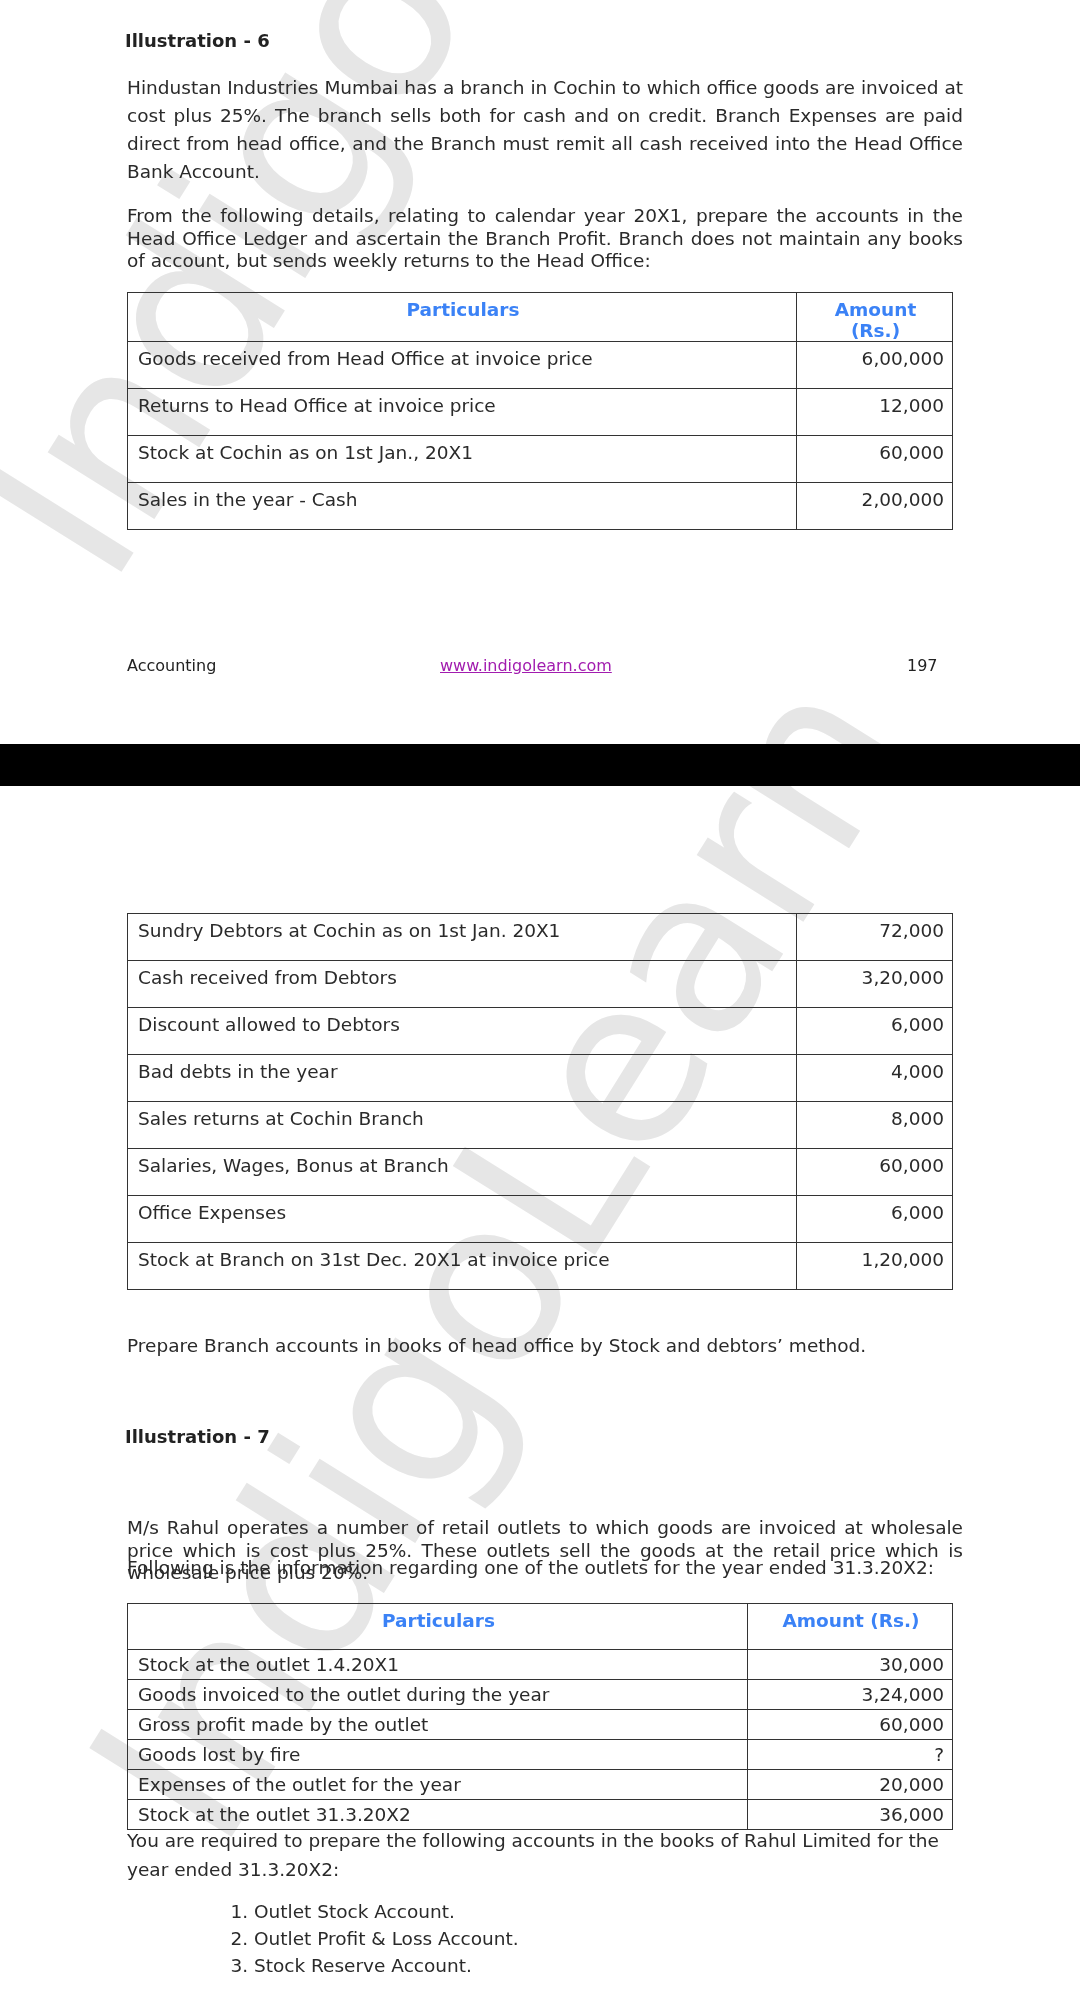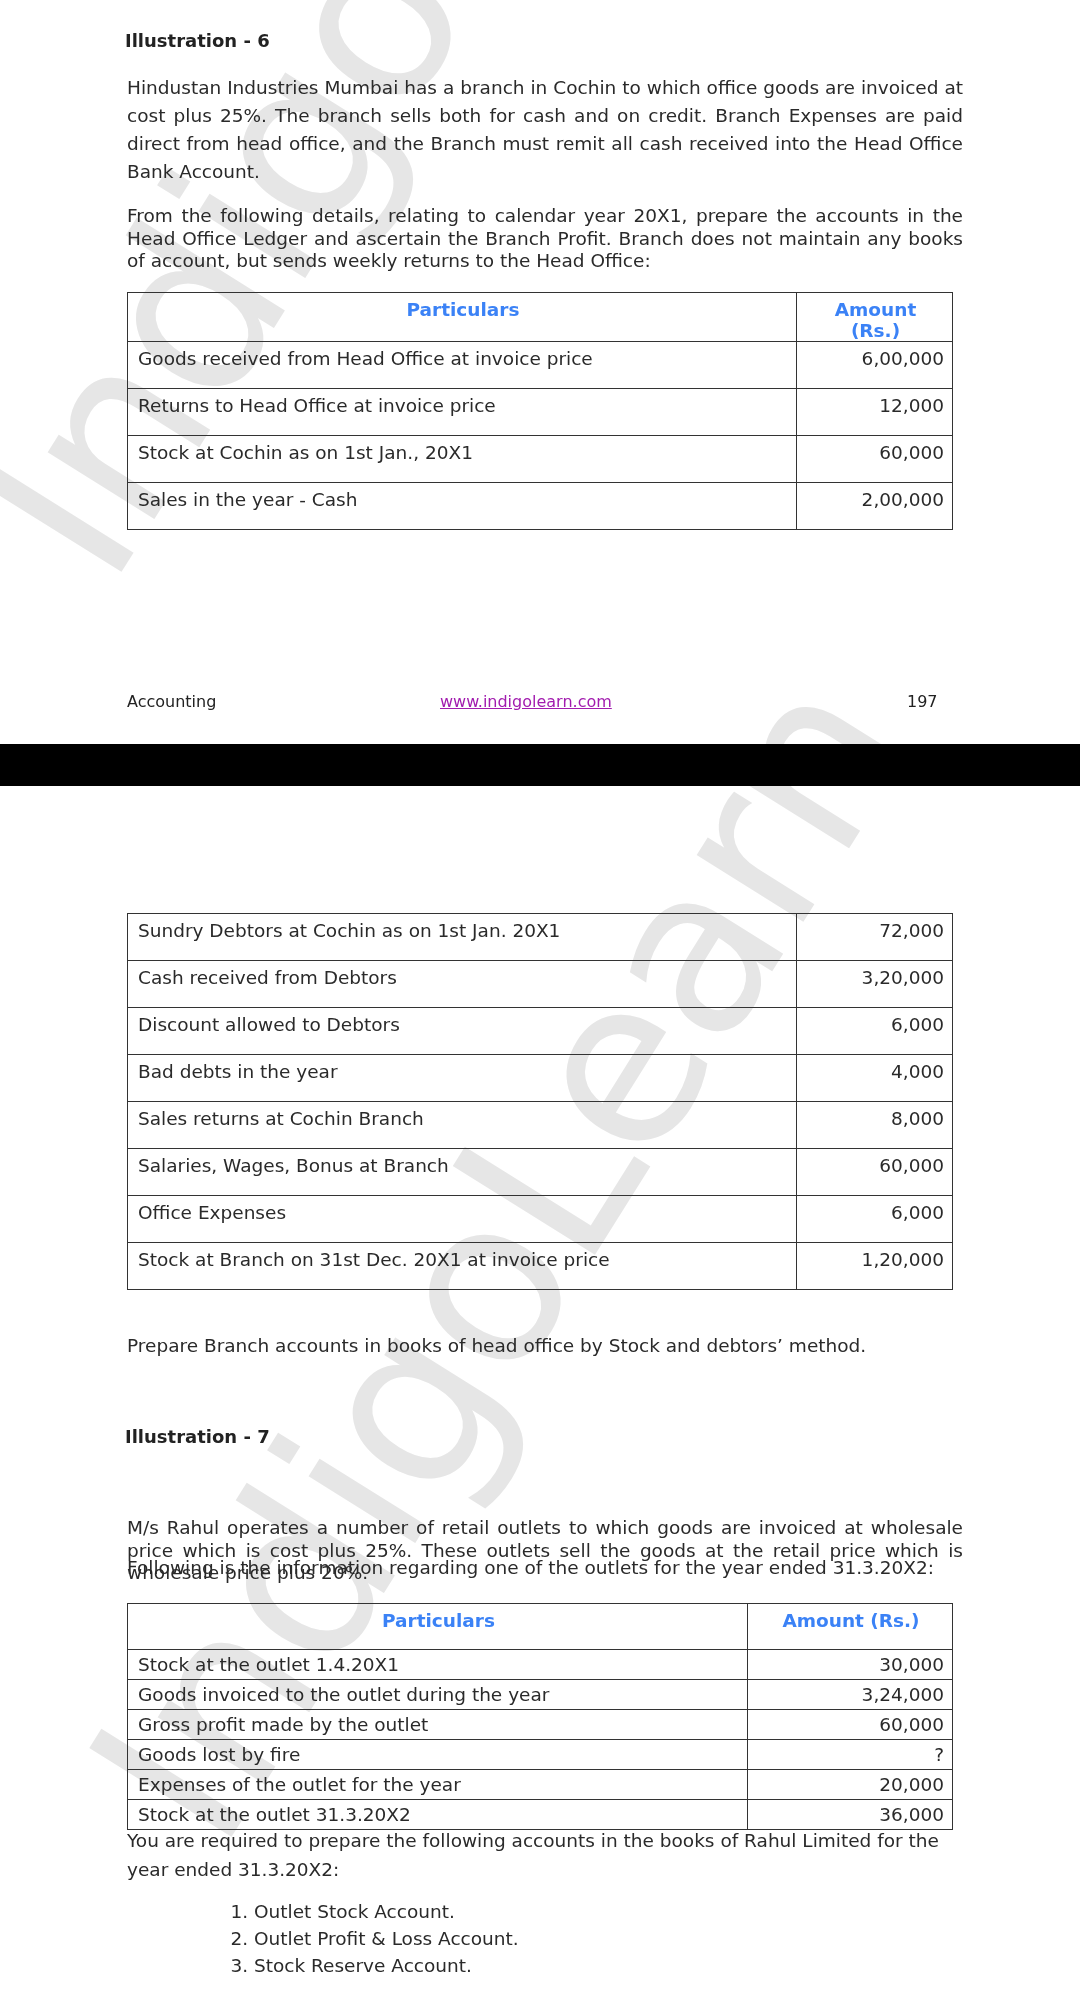--- a/index.html
+++ b/index.html
@@ -30,21 +30,21 @@
   table.t1 { left: 127px; top: 292px; width: 826px; }
   table.t1 tr { height: 47px; }
   table.t1 .c1 { width: 650px; }
   table.t2 { left: 127px; top: 913px; width: 826px; }
   table.t2 tr { height: 47px; }
   table.t2 .c1 { width: 650px; }
   table.t3 { left: 127px; top: 1603px; width: 826px; line-height: 27px; }
   table.t3 th { height: 42px; padding-top: 3px; }
   table.t3 td { padding-top: 0; padding-bottom: 0; height: 29px; vertical-align: middle; }
   table.t3 .c1 { width: 601px; }
-  .footer { top: 692px; font-size: 16px; color: #222; }
+  .footer { top: 656px; font-size: 16px; color: #222; }
   .footer a { color: #a21caf; text-decoration: underline; }
   .band { position: absolute; left: 0; top: 744px; width: 1080px; height: 42px; background: #000; z-index: 2; }
   ol.req { position: absolute; left: 222px; top: 1898px; margin: 0; padding: 0 0 0 32px; font-size: 18.5px; line-height: 27px; z-index: 1; }
 </style>
 </head>
 <body>
 
 <div class="watermark" style="left:140px; top:380px; transform: rotate(-58deg);">IndigoL</div>
 <div class="watermark" style="left:250px; top:1645px; transform: rotate(-58deg);">IndigoLearn</div>
 

